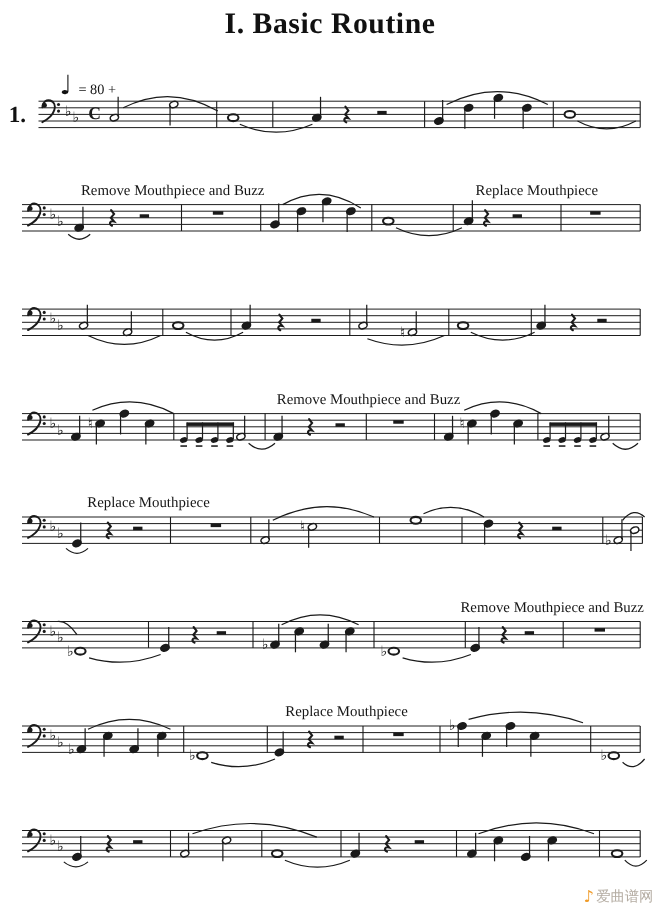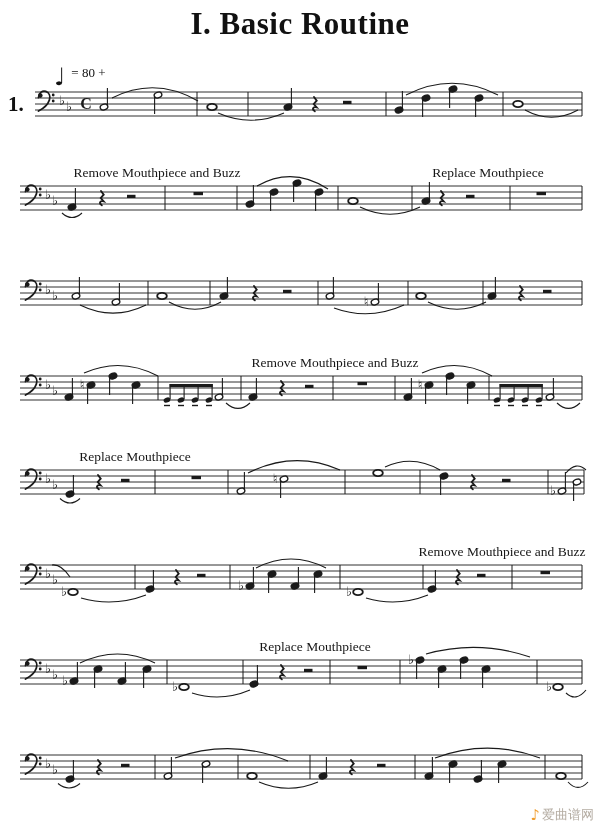--- a/index.html
+++ b/index.html
@@ -1,22 +1,22 @@
 <!DOCTYPE html>
 <html><head>
 <meta charset="utf-8">
 <style>
   html,body{margin:0;padding:0;}
   #page{position:relative;width:600px;height:830px;background:#ffffff;overflow:hidden;
         font-family:"Liberation Serif", serif;color:#111;}
   #title{position:absolute;top:6px;left:0;width:600px;text-align:center;
-         font-size:31px;font-weight:bold;letter-spacing:0.5px;}
+         font-size:27px;font-weight:bold;letter-spacing:0.5px;}
   #tempo{position:absolute;left:54px;top:56px;height:34px;display:flex;align-items:flex-end;}
   #tempo .glyph{font-family:"DejaVu Sans", sans-serif;font-size:24px;line-height:26px;}
-  #tempo .txt{font-size:13px;margin-left:6px;padding-bottom:9px;}
+  #tempo .txt{font-size:13px;margin-left:6px;padding-bottom:1px;}
   #exnum{position:absolute;left:8px;top:92px;font-size:21px;font-weight:bold;}
   #score{position:absolute;left:0;top:0;}
   #watermark{position:absolute;right:6px;bottom:6px;display:flex;align-items:center;
              font-family:"DejaVu Sans", sans-serif;font-size:13px;color:#b5ada3;}
   #watermark .note{color:#f09b28;font-size:15px;margin-right:2px;}
 </style>
 </head>
 <body>
 
 <div id="page">

